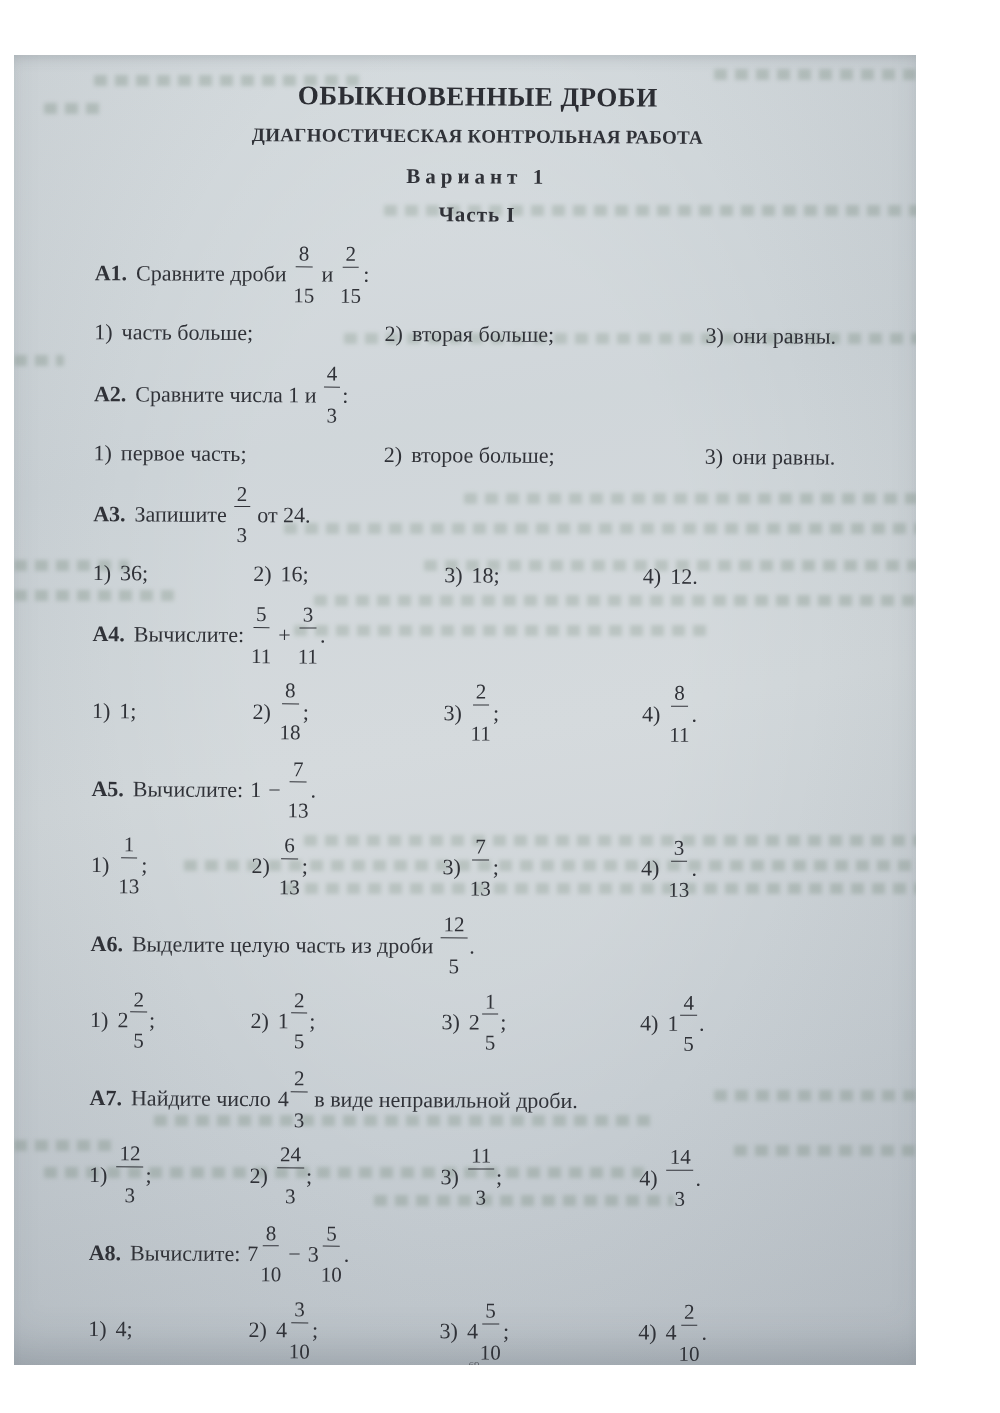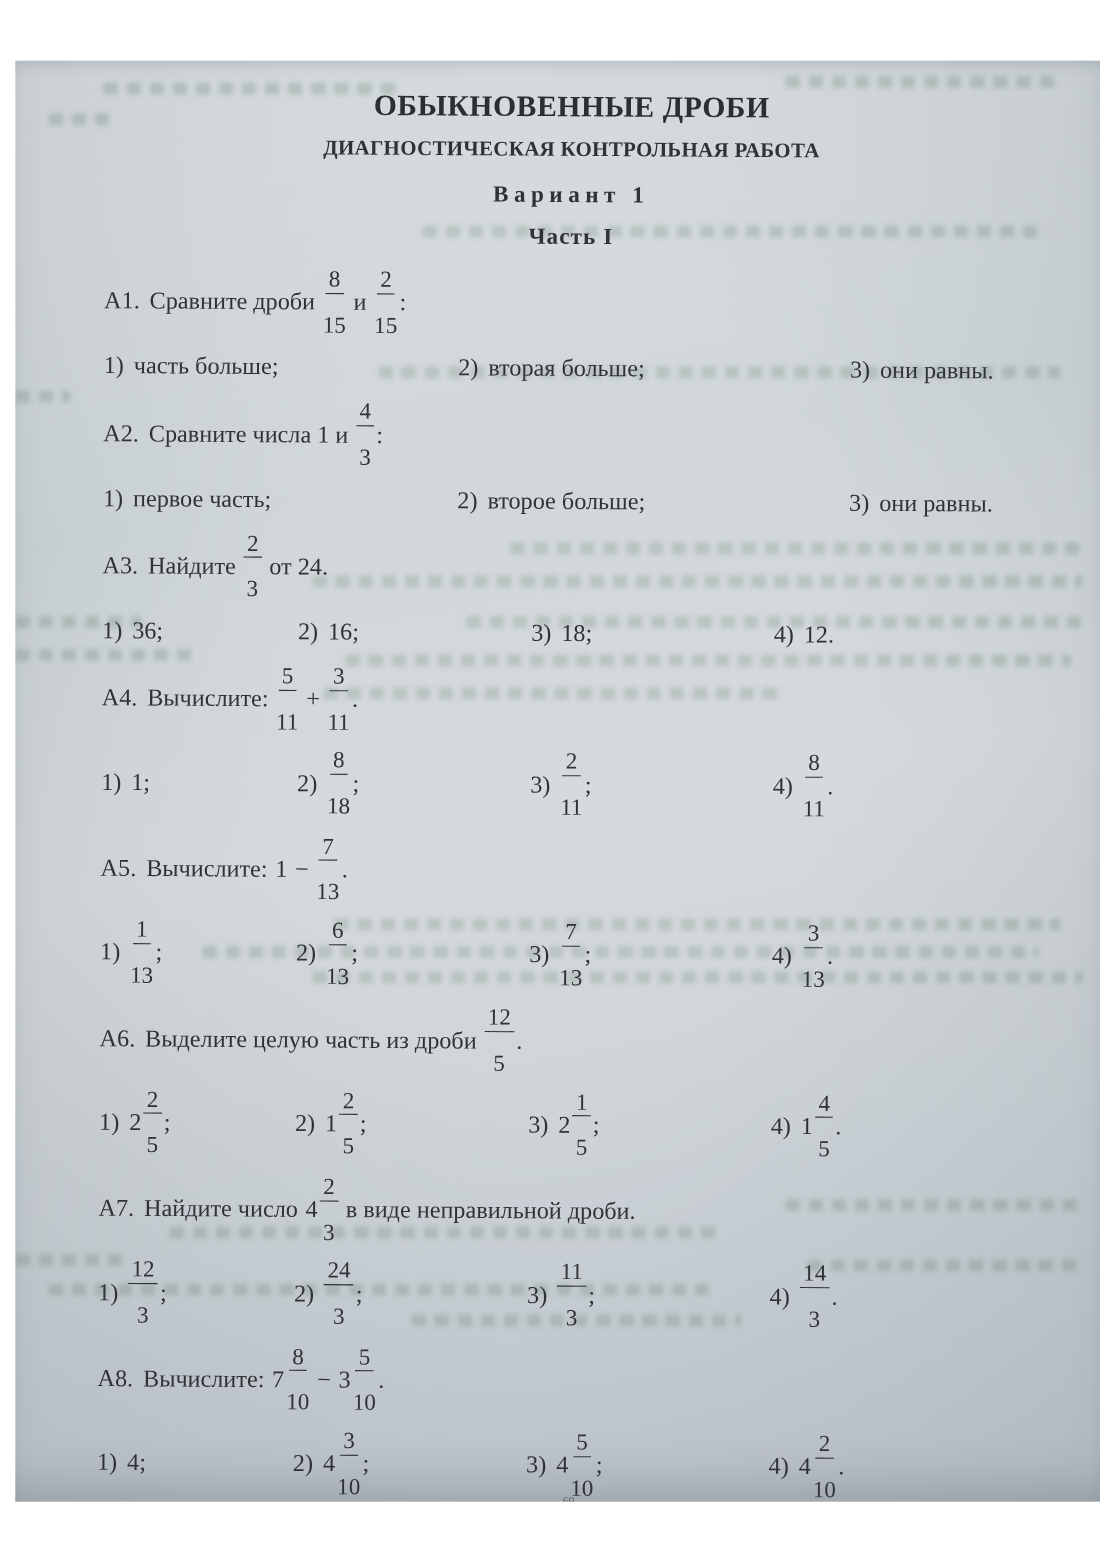--- a/index.html
+++ b/index.html
@@ -2,39 +2,39 @@
 <html><head>
 <meta charset="utf-8">
 <style>
   html,body{margin:0;padding:0}
   body{
     width:1000px;height:1413px;position:relative;background:#ffffff;
     font-family:"Liberation Serif", serif;color:#303238;font-size:22px;
     overflow:hidden;
   }
   .page{
-    position:absolute;left:14px;top:55px;width:986px;height:1310px;
+    position:absolute;left:14px;top:55px;width:902px;height:1310px;
     background:linear-gradient(170deg,#d5dbde 0%,#cbd2d6 30%,#d0d6d9 52%,#c6cdd2 78%,#bdc4ca 100%);
     overflow:hidden;
     box-shadow:inset 0 10px 16px -10px rgba(70,80,90,.30), inset 0 -34px 44px -22px rgba(70,80,90,.28);
   }
   .content{
     position:relative;z-index:2;
     transform:rotate(.35deg);transform-origin:60px 0;
     padding:24px 56px 0 82px;
   }
   header{text-align:center}
   .title{font-size:27px;font-weight:bold;margin:0;letter-spacing:.5px;color:#2c2e34}
   .subtitle{font-size:19px;font-weight:bold;margin:13px 0 0;letter-spacing:.3px}
   .variant{font-size:21px;font-weight:bold;letter-spacing:5px;margin-top:17px}
   .part{font-size:21px;font-weight:bold;letter-spacing:1px;margin-top:13px}
   main{margin-top:16px}
   .problem{margin-bottom:14px}
   .statement{display:flex;align-items:center;min-height:62px}
-  .pid{font-weight:normal;margin-right:9px}
+  .pid{font-weight:bold;margin-right:9px}
   .tok{margin-right:7px;white-space:nowrap}
   .punct{margin-left:-5px}
   .frac{display:inline-flex;flex-direction:column;align-items:center;font-size:21px;line-height:1.08;margin-right:7px}
   .frac .num{border-bottom:1.5px solid #303238;padding:0 3px 1px}
   .frac .den{padding-top:17px}
   .mixed{display:inline-flex;align-items:center;margin-right:7px}
   .mixed .whole{margin-right:2px}
   .mixed .frac{margin-right:0}
   .answers{display:grid;margin-top:12px}
   .cols3{grid-template-columns:38% 42% 20%}
@@ -143,21 +143,21 @@
             </div>
             <div class="answer">
               <span class="alabel">3)</span>
               <span class="tok">они равны.</span>
             </div>
           </div>
         </section>
         <section class="problem">
           <div class="statement">
             <span class="pid">А3.</span>
-            <span class="tok">Найдите</span>
+            <span class="tok">Запишите</span>
             <span class="frac">
               <span class="num">2</span>
               <span class="den">3</span>
             </span>
             <span class="tok">от 24.</span>
           </div>
           <div class="answers cols4">
             <div class="answer">
               <span class="alabel">1)</span>
               <span class="tok">36;</span>

